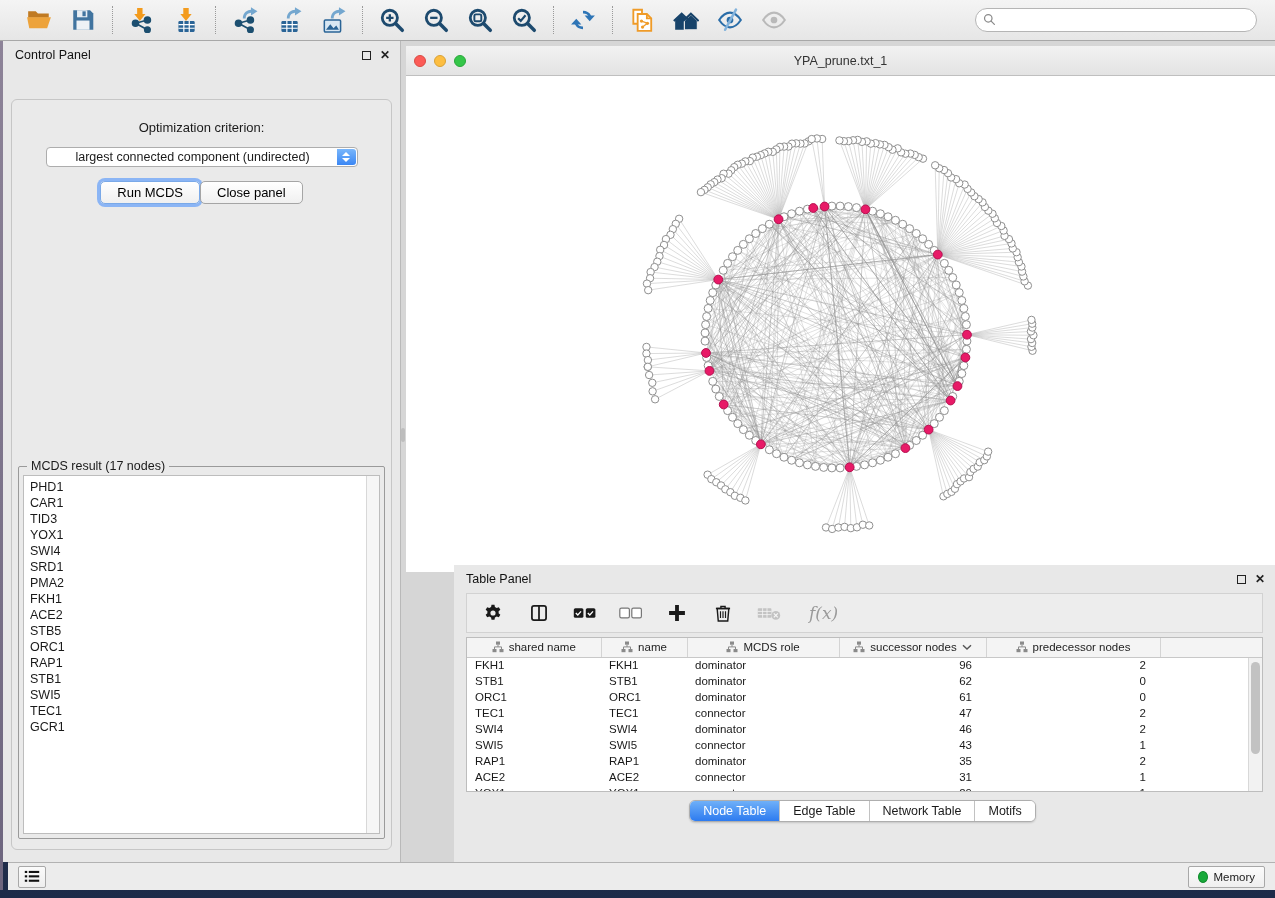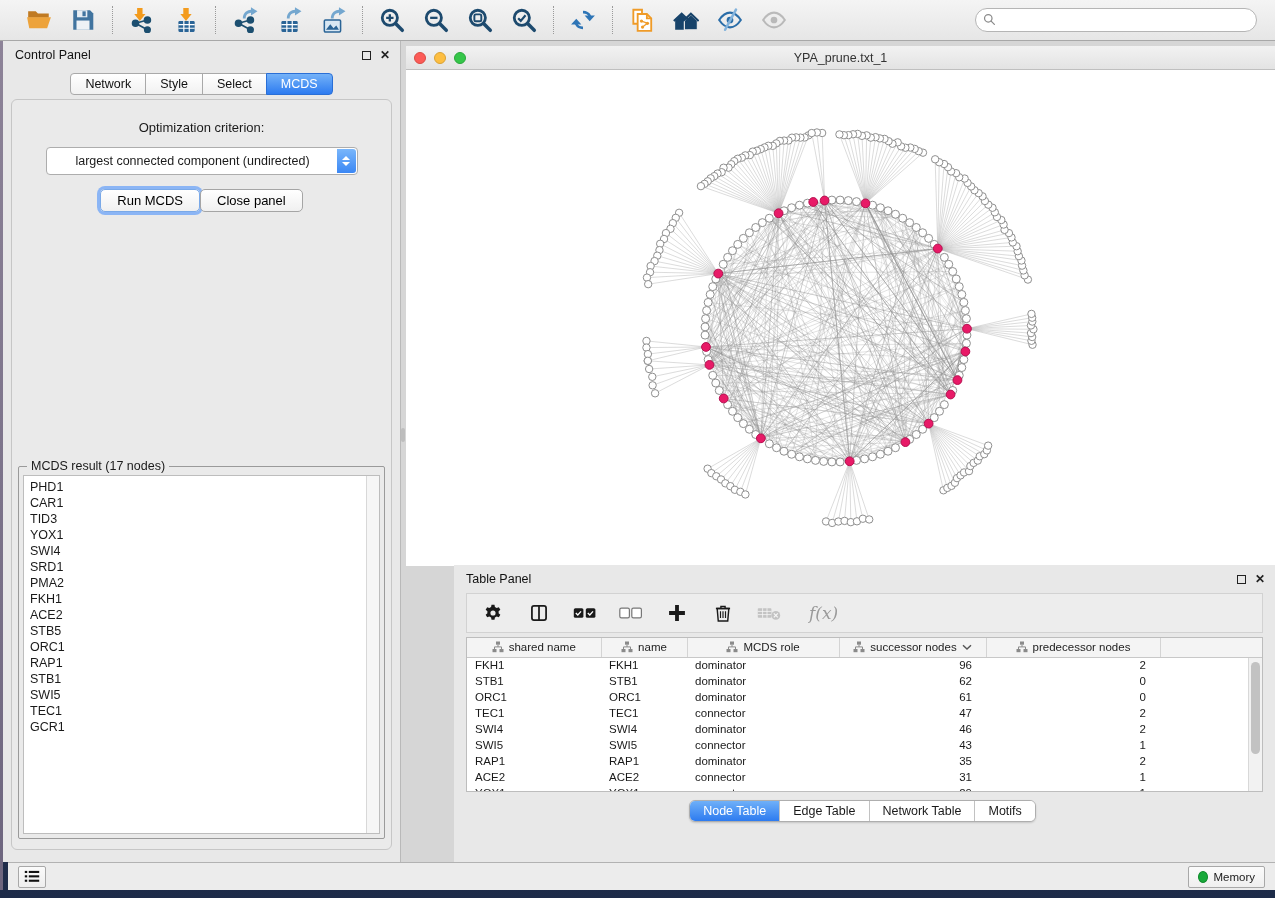--- a/index.html
+++ b/index.html
@@ -37,21 +37,21 @@
   .seg { display:flex; }
   .seg .tab { border:1px solid #a9a9a9; background:linear-gradient(#fff,#f1f1f1);
     padding:3px 14px; font-size:12.5px; margin-left:-1px; color:#111; cursor:default; }
   .seg .tab:first-child { border-radius:4px 0 0 4px; margin-left:0; }
   .seg .tab:last-child { border-radius:0 4px 4px 0; }
   .seg .tab.active { background:linear-gradient(#74b2f8,#2d7bf0); color:#fff; border-color:#2a6fd6; }
 
   .sub-panel { position:absolute; left:8px; right:8px; top:58px; bottom:12px;
     background:#eaeaea; border:1px solid #c6c6c6; border-radius:6px; }
   .opt-label { text-align:center; margin-top:20px; font-size:13px; }
-  .dropdown { position:relative; width:312px; height:28px; margin:12px auto 0;
+  .dropdown { position:relative; width:312px; height:20px; margin:12px auto 0;
     background:#fff; border:1px solid #adadad; border-radius:4px;
     display:flex; align-items:center; justify-content:center; font-size:12.5px; cursor:default; }
   .dropdown .dd-text { padding-right:18px; }
   .dd-stepper { position:absolute; right:1px; top:1px; bottom:1px; width:19px; border-radius:0 3px 3px 0;
     background:linear-gradient(#79b6fb,#3b87f4); display:flex; flex-direction:column;
     align-items:center; justify-content:center; gap:2px; }
   .dd-stepper i { display:block; width:0; height:0; border-left:4px solid transparent; border-right:4px solid transparent; }
   .dd-up { border-bottom:4px solid #fff; }
   .dd-down { border-top:4px solid #fff; }
   .btn-row { display:flex; justify-content:center; gap:0; margin-top:14px; }
@@ -64,21 +64,21 @@
   .result-legend { position:absolute; top:-8px; left:8px; background:#eaeaea; padding:0 4px; font-size:12.5px; }
   .result-list { position:absolute; inset:8px 4px 4px 4px; background:#fff; border:1px solid #bdbdbd;
     overflow:hidden; display:flex; }
   .result-items { flex:1; padding:3px 6px; }
   .result-items div { line-height:16px; font-size:12.5px; }
   .result-scroll { width:13px; background:#f6f6f6; border-left:1px solid #d8d8d8; }
 
   
   .right-bg { position:absolute; left:401px; right:0; top:41px; bottom:36px; background:#d6d6d6; }
   .net-window { position:absolute; left:406px; right:0; top:46px; height:514px; }
-  .net-titlebar { height:24px; background:linear-gradient(#f2f2f2,#e3e3e3); border-bottom:1px solid #bfbfbf;
+  .net-titlebar { height:30px; background:linear-gradient(#f2f2f2,#e3e3e3); border-bottom:1px solid #bfbfbf;
     display:flex; align-items:center; position:relative; }
   .traffic { display:flex; gap:8px; margin-left:8px; }
   .tl { width:12px; height:12px; border-radius:50%; }
   .tl-red { background:#fc5b57; border:1px solid #d94c44; }
   .tl-yellow { background:#fdbe41; border:1px solid #d9a236; }
   .tl-green { background:#35c649; border:1px solid #2aa73c; }
   .net-title { position:absolute; left:0; right:0; text-align:center; font-size:12.5px; color:#333; }
   .net-canvas { height:496px; background:#fff; }
   .v-divider-handle { position:absolute; left:401px; top:428px; width:4px; height:14px; background:#bdbdbd; border-radius:2px; }
 
@@ -288,28 +288,20 @@
 
   <div class="wall-left"></div>
 
   <div class="control-panel">
     <div class="panel-title-row">
       <span class="panel-title">Control Panel</span>
       <span class="win-btns">
         <span class="float-icon"></span>
         <span class="close-icon">✕</span>
       </span>
-    </div>
-    <div class="tabs-row">
-      <div class="seg" id="cp-tabs">
-          <span class="tab">Network</span>
-          <span class="tab">Style</span>
-          <span class="tab">Select</span>
-          <span class="tab active">MCDS</span>
-        </div>
     </div>
     <div class="sub-panel">
       <div class="opt-label">Optimization criterion:</div>
       <div class="dropdown">
         <span class="dd-text">largest connected component (undirected)</span>
         <span class="dd-stepper">
             <i class="dd-up"></i>
             <i class="dd-down"></i>
           </span>
       </div>

